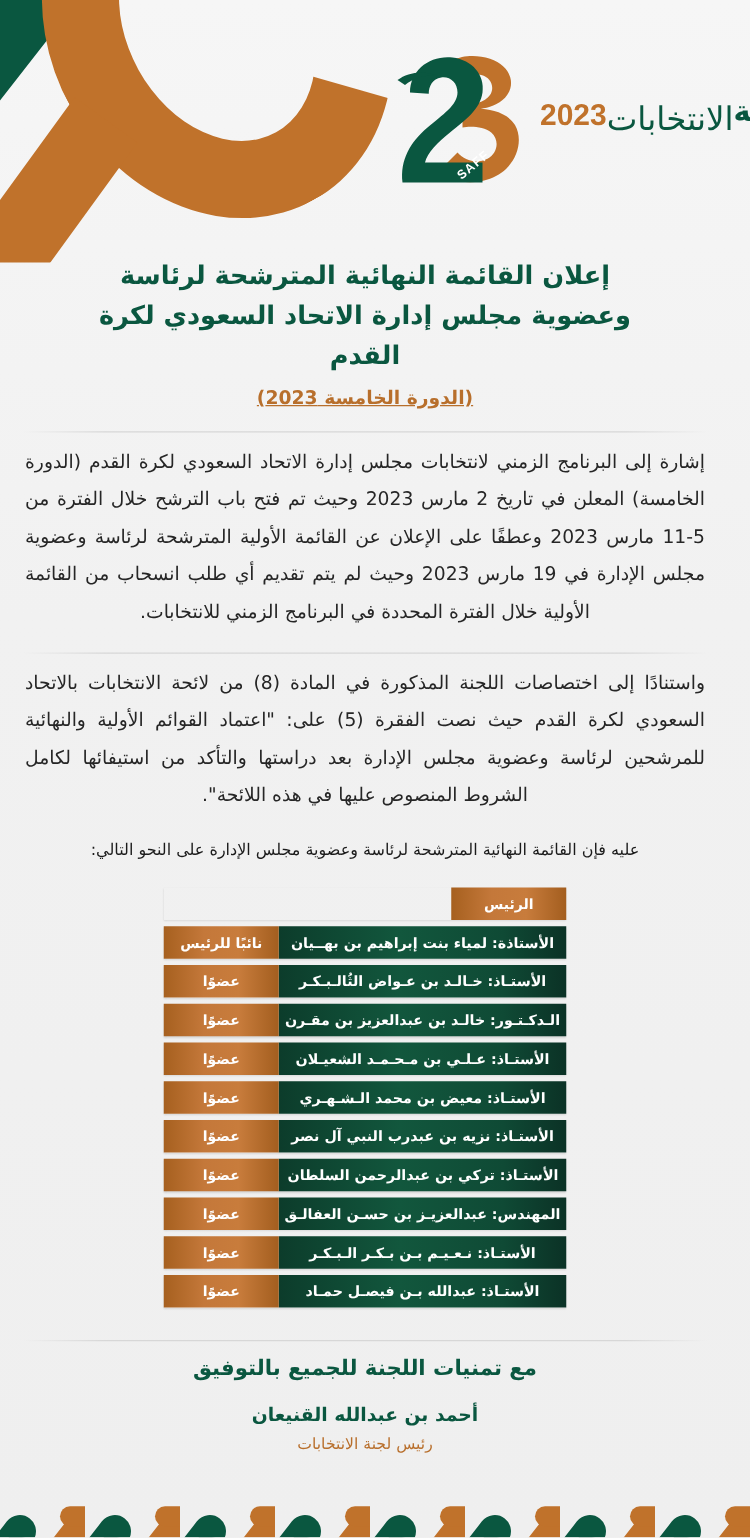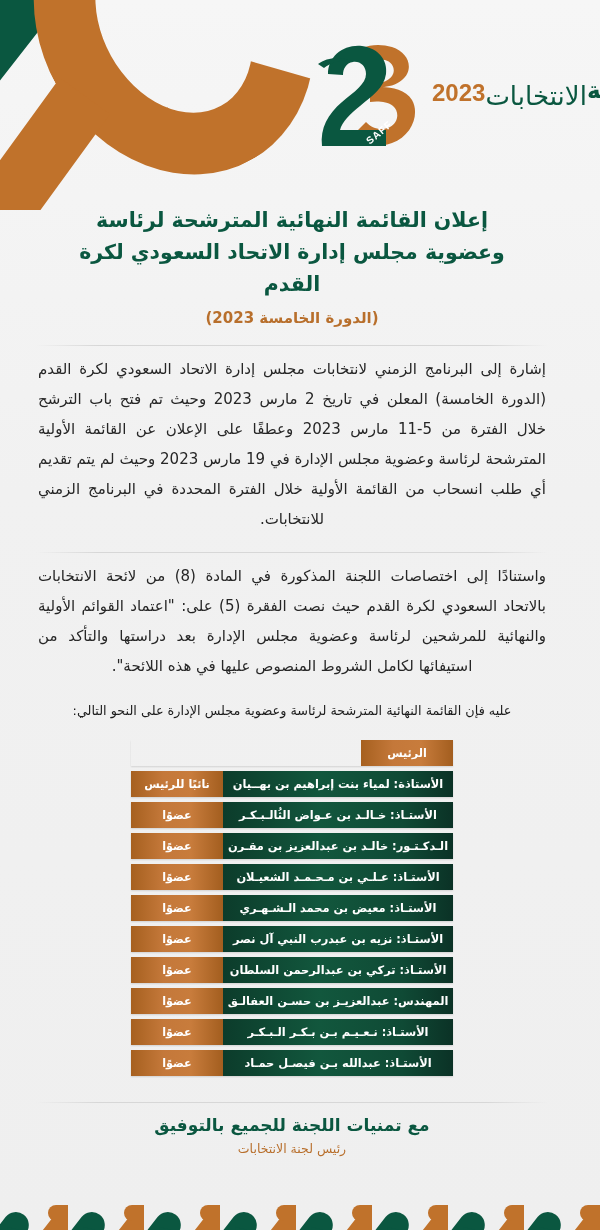--- a/index.html
+++ b/index.html
@@ -140,39 +140,40 @@
     align-self: flex-start;
     direction: ltr;
   }
 
   
   .content {
     position: absolute;
     top: 205px;
     left: 0;
     width: 584px;
-    padding: 0 36px;
+    padding: 0 18px;
     box-sizing: border-box;
     text-align: center;
   }
   .headline {
     font-size: 20.5px;
     font-weight: bold;
     color: #0a5740;
     line-height: 1.55;
     margin: 0 auto;
     max-width: 430px;
     letter-spacing: 0;
   }
   .subhead {
     margin-top: 9px;
     font-size: 15px;
     font-weight: bold;
     color: #b86f2c;
     direction: rtl;
+    text-decoration: underline;
   }
   .rule {
     height: 1px;
     background: linear-gradient(90deg, rgba(0,0,0,0) 0%, #d7d7d7 12%, #d7d7d7 88%, rgba(0,0,0,0) 100%);
     margin: 18px auto 0;
     width: 100%;
   }
   .para {
     margin: 8px 0 0;
     font-size: 15px;
@@ -412,20 +413,21 @@
       </div>
       <div class="roster-row">
         <div class="cell-name">الأستـاذ: عبدالله بـن فيصـل حمـاد</div>
         <div class="cell-role">عضوًا</div>
       </div>
     </div>
 
     <div class="footer-rule"></div>
 
     <div class="wish">مع تمنيات اللجنة للجميع بالتوفيق</div>
+    <div class="sign-name">أحمد بن عبدالله القنيعان</div>
     <div class="sign-title">رئيس لجنة الانتخابات</div>
 
   </div>
 
   <div class="bottom-deco">
     <div class="band-unit">
       <div class="bu-green"></div>
       <div class="bu-green2"></div>
       <div class="bu-orange"></div>
       <div class="bu-orange2"></div>

